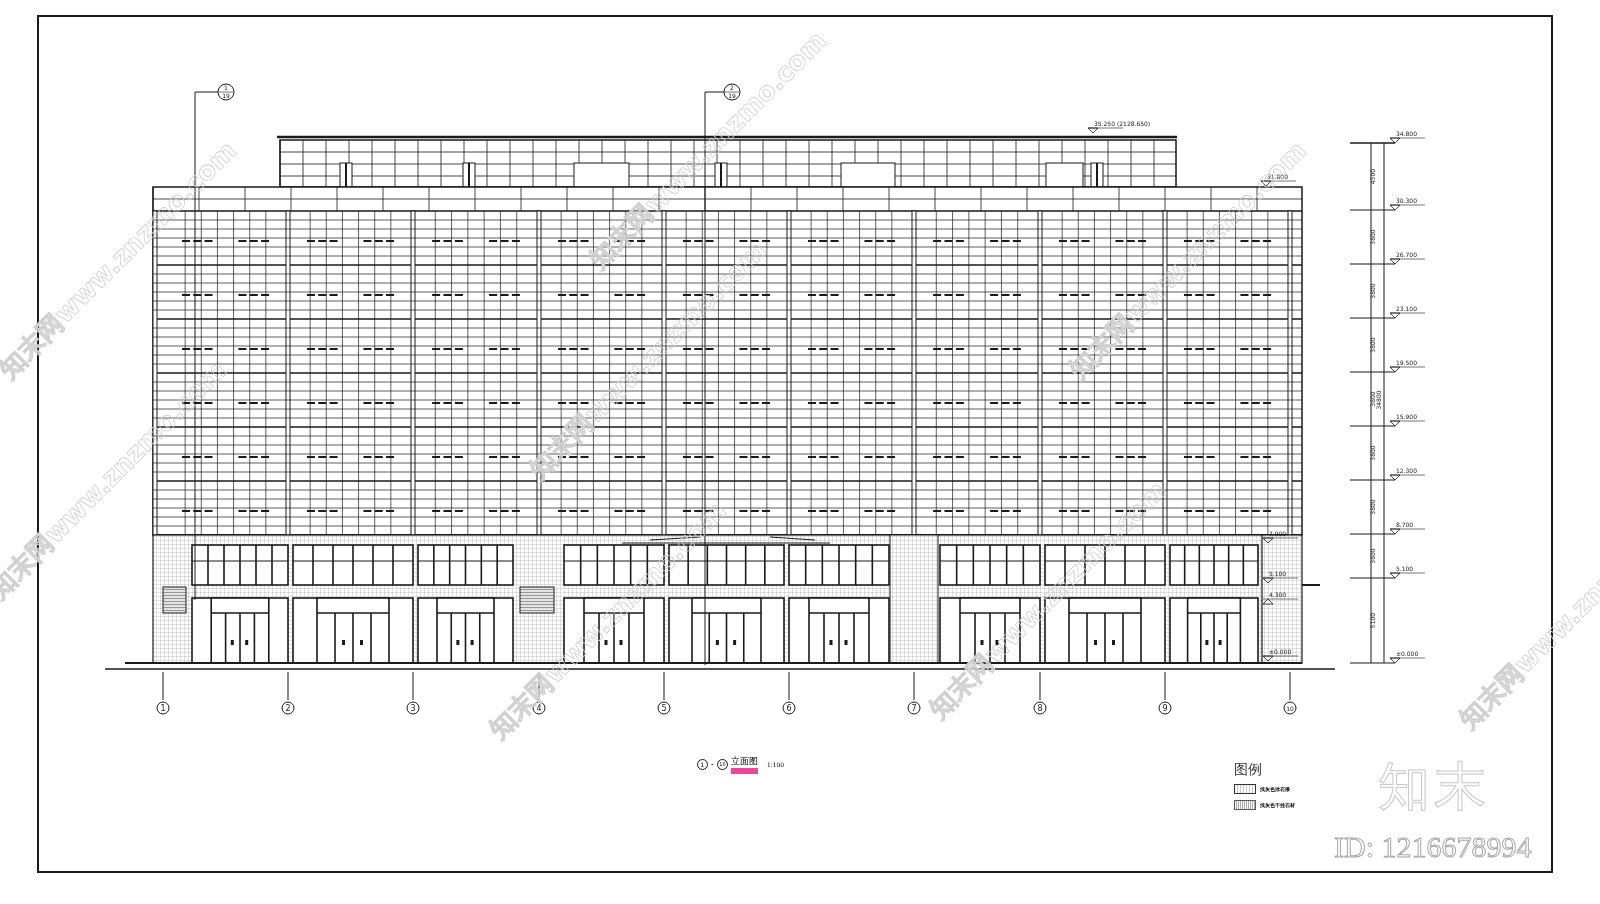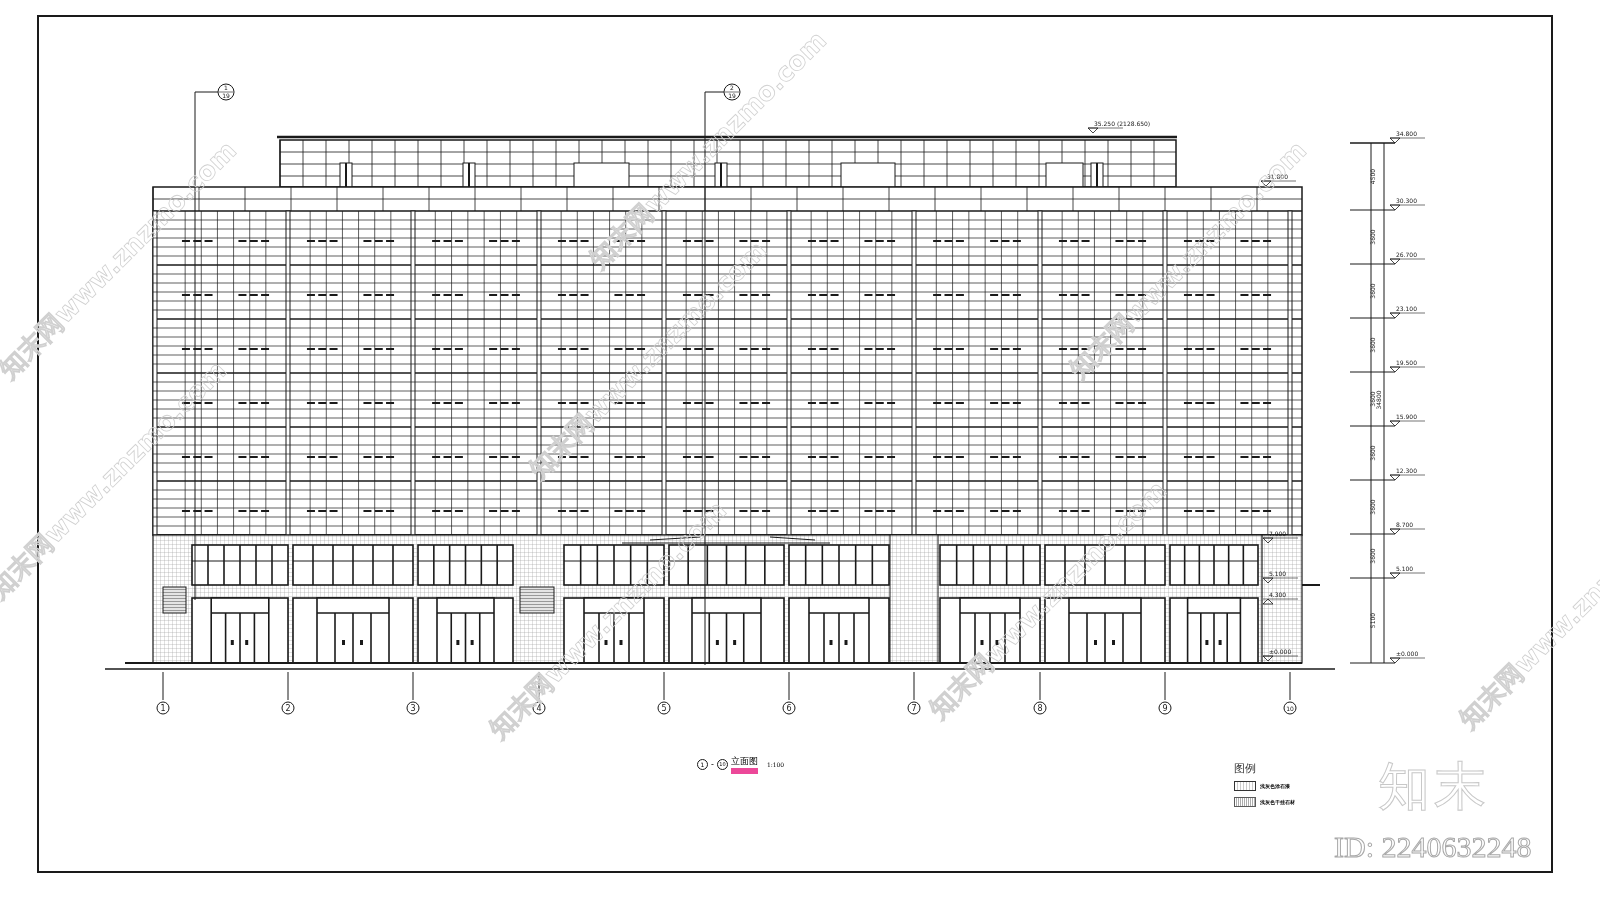--- a/index.html
+++ b/index.html
@@ -1083,25 +1083,25 @@
 
 <div style="position:absolute;left:697px;top:755px;font-size:10px;display:flex;align-items:center;gap:3px;">
   <span style="display:inline-block;width:9px;height:9px;border:1px solid #1a1a1a;border-radius:50%;font-size:6px;text-align:center;line-height:9px;">1</span>
   <span style="font-size:8px;">-</span>
   <span style="display:inline-block;width:9px;height:9px;border:1px solid #1a1a1a;border-radius:50%;font-size:5px;text-align:center;line-height:9px;">10</span>
   <span style="font-family:'DejaVu Serif',serif;font-size:9px;border-bottom:6px solid #ec4899;">立面图</span>
   <span style="font-family:'DejaVu Serif',serif;font-size:6px;margin-left:6px;">1:100</span>
 </div>
 
 <div style="position:absolute;left:1234px;top:761px;font-family:'DejaVu Serif',serif;">
-  <div style="font-size:11px;color:#333;margin-bottom:5px;">图例</div>
+  <div style="font-size:14px;color:#333;margin-bottom:5px;">图例</div>
   <div style="display:flex;align-items:center;gap:4px;margin-bottom:6px;">
     <span style="display:inline-block;width:20px;height:8px;border:1px solid #333;background:repeating-linear-gradient(90deg,#fff 0 2px,#ccc 2px 3px);"></span>
     <span style="font-size:5px;font-weight:bold;">浅灰色涂石漆</span>
   </div>
   <div style="display:flex;align-items:center;gap:4px;">
     <span style="display:inline-block;width:20px;height:8px;border:1px solid #333;background:repeating-linear-gradient(90deg,#fff 0 1px,#999 1px 2px),#fff;opacity:.8"></span>
     <span style="font-size:5px;font-weight:bold;">浅灰色干挂石材</span>
   </div>
 </div>
 
 <div id="zhimo-logo" class="wm">知末</div>
-<div id="id-text" class="wm">ID: 2240632248</div>
+<div id="id-text" class="wm">ID: 1216678994</div>
 
 </body></html>

